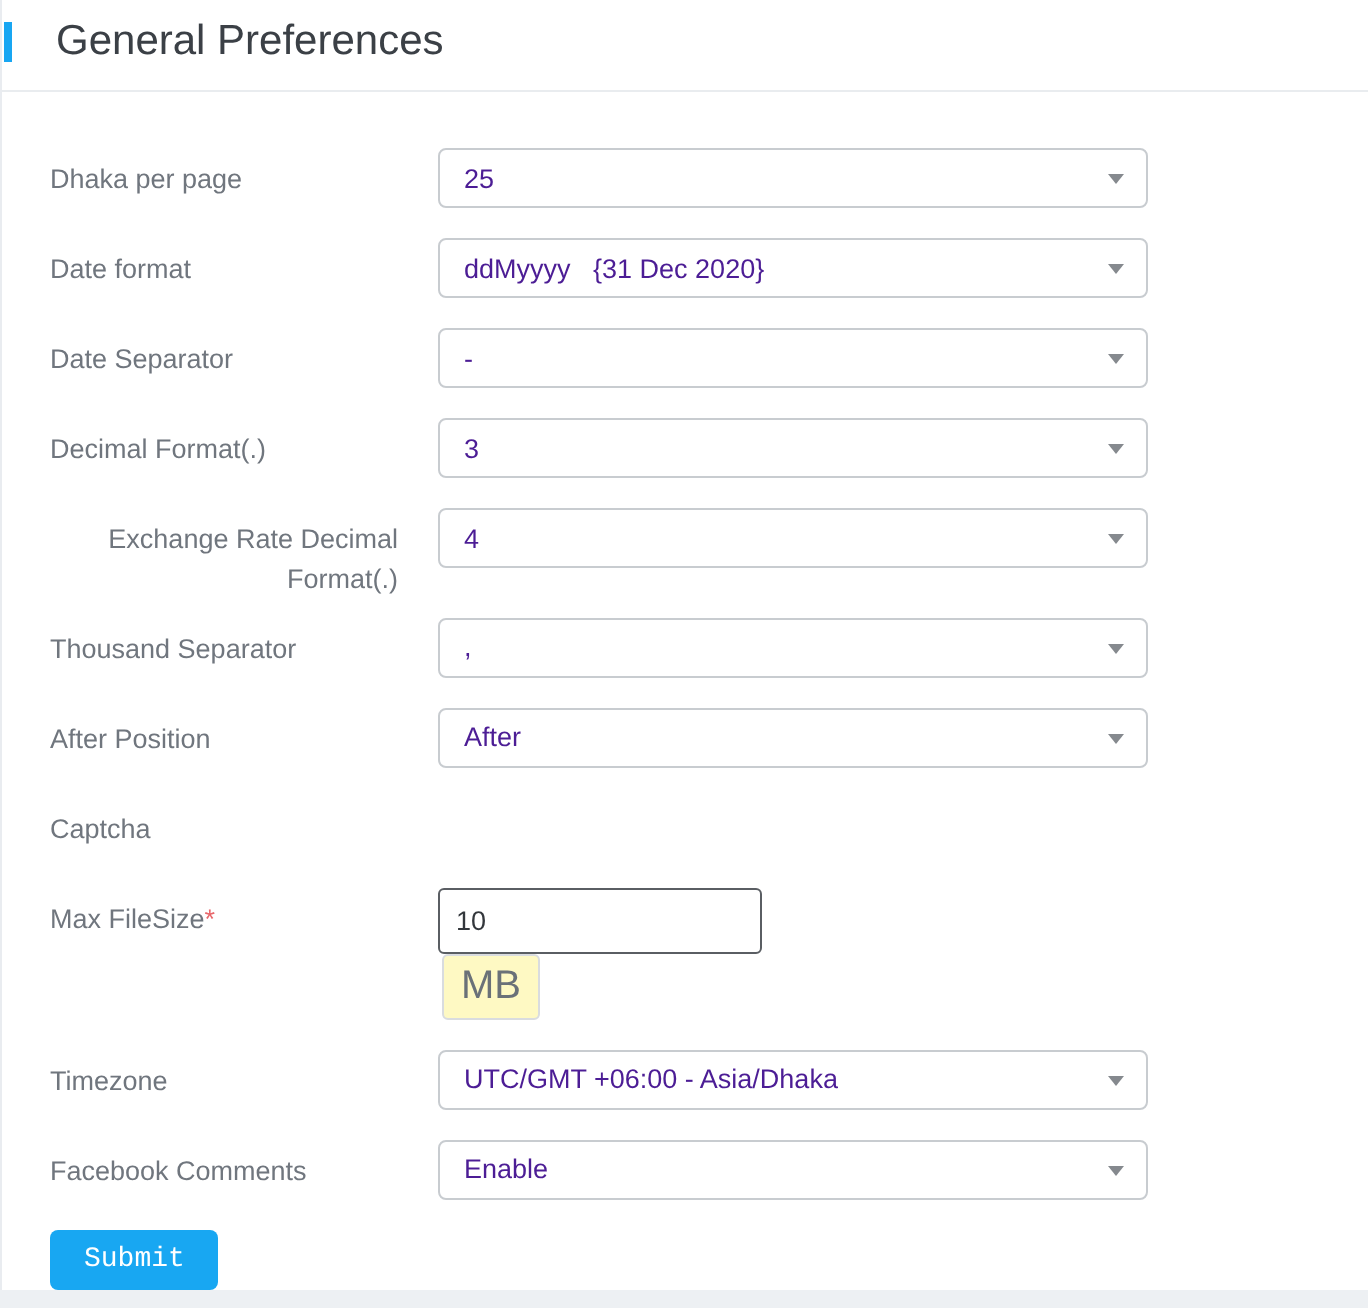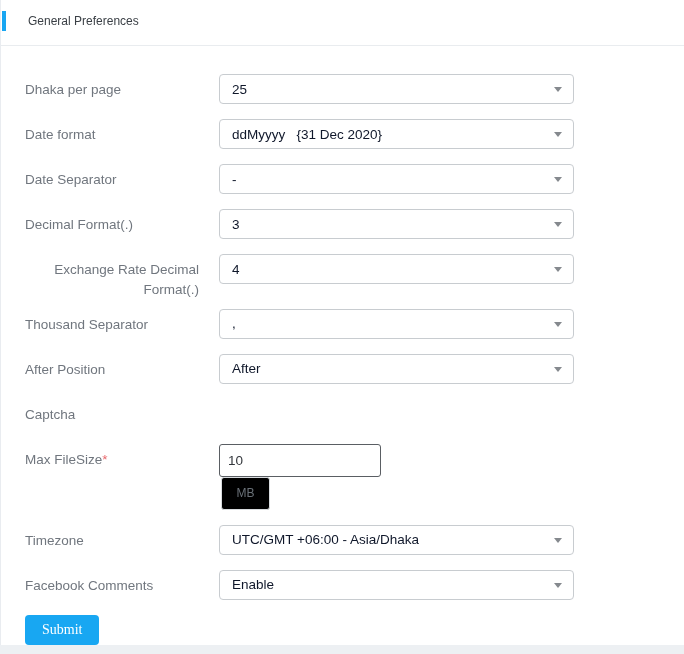--- a/index.html
+++ b/index.html
@@ -24,21 +24,21 @@
     padding-bottom: 4px;
   }
   .accent-bar {
     width: 4px;
     height: 20px;
     background: #18a6f2;
     margin-left: 1px;
   }
   .card-title {
     margin-left: 22px;
-    font-size: 12px;
+    font-size: 21px;
     font-weight: 400;
     color: #3b4046;
   }
   
   .form-area { padding: 28px 24px 0 24px; }
   .form-row {
     display: flex;
     align-items: flex-start;
     margin-bottom: 15px;
     min-height: 30px;
@@ -63,21 +63,21 @@
     border: 1px solid #c8ccd0;
     border-radius: 4px;
     background: #ffffff;
     display: flex;
     align-items: center;
     padding: 0 28px 0 12px;
     cursor: pointer;
   }
   .select-value {
     font-size: 13.5px;
-    color: #0f172a;
+    color: #4c1d95;
     white-space: nowrap;
     overflow: hidden;
   }
   .select-arrow {
     position: absolute;
     right: 11px;
     top: 50%;
     margin-top: -2px;
     width: 0; height: 0;
     border-left: 4px solid transparent;
@@ -99,34 +99,34 @@
   }
   .input-addon {
     width: 49px;
     height: 33px;
     margin-left: 2px;
     border: 1px solid #d9dcdf;
     border-radius: 3px;
     display: flex;
     align-items: center;
     justify-content: center;
-    font-size: 12px;
+    font-size: 20px;
     color: #6a7178;
-    background: #000000;
+    background: #fef9c3;
   }
   
   .submit-row { margin-top: 9px; }
   .submit-btn {
     display: inline-block;
     background: #18a7f2;
     color: #ffffff;
     border: none;
     border-radius: 4px;
     padding: 7px 17px;
-    font-family: Liberation Serif, serif;
+    font-family: Liberation Mono, monospace;
     font-size: 14px;
     cursor: pointer;
   }
   
   .bottom-strip {
     height: 10px;
     background: #edf0f3;
     flex-shrink: 0;
   }
 </style>

